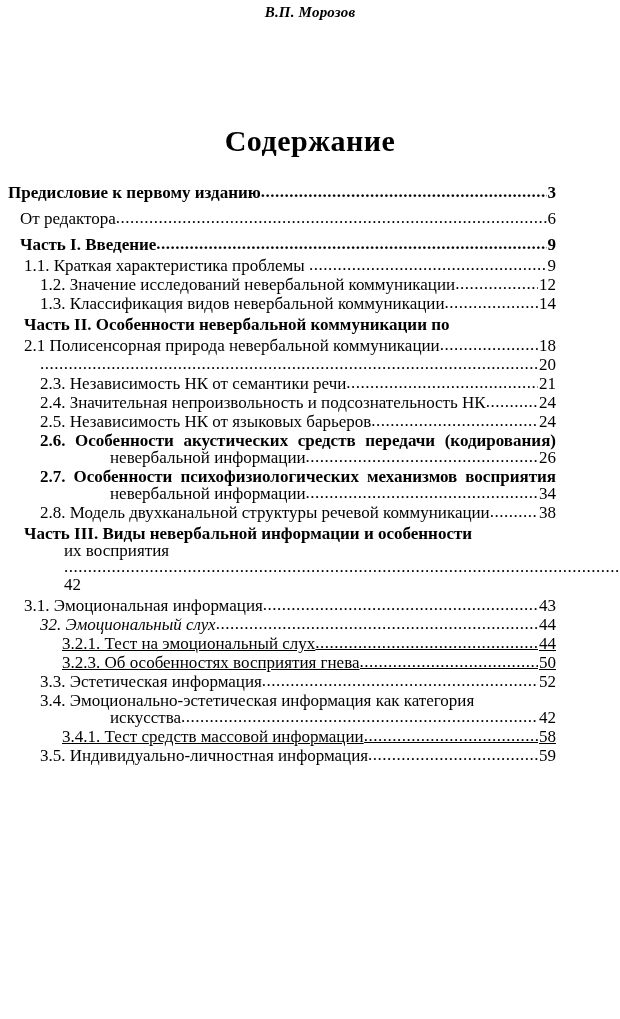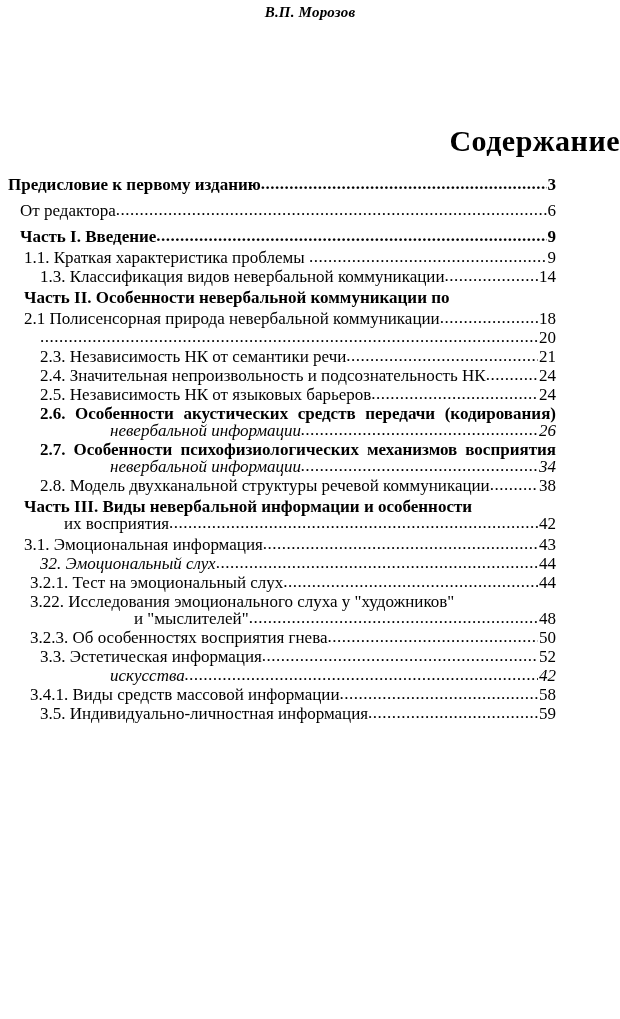--- a/index.html
+++ b/index.html
@@ -35,30 +35,30 @@
     font-size: 15px;
     letter-spacing: 0.2px;
   }
 
   
   .toc-title {
     position: absolute;
     top: 124px;
     left: 0;
     width: 620px;
-    text-align: right;
+    text-align: center;
     font-weight: bold;
     font-size: 30px;
     letter-spacing: 0.5px;
   }
 
   
   .toc-list {
     position: absolute;
-    top: 176px;
+    top: 184px;
     left: 0;
     width: 564px;
   }
 
   .toc-entry {
     position: relative;
     box-sizing: border-box;
     padding-right: 8px;
     font-size: 17px;
     line-height: 1.0;
@@ -106,22 +106,22 @@
   }
   .entry-line.justified .entry-text { white-space: normal; font-weight: bold; }
 
   
   .bold { font-weight: bold; }
   .italic { font-style: italic; text-align: right; }
 
   
   .lvl0 { padding-left: 8px; }
   .lvl1 { padding-left: 40px; }
-  .lvl2 { padding-left: 30px; }
-  .cont1 { padding-left: 70px; font-style: italic; }
+  .lvl2 { padding-left: 62px; text-decoration: underline; }
+  .cont1 { padding-left: 70px; }
   .cont2 { padding-left: 104px; }
   .cont0 { padding-left: 40px; }
   .gap-md { margin-top: 9px; margin-left: 12px; }
   .gap-sm { margin-top: 4px; padding-left: 24px; }
   .gap-xs { margin-top: 2px; }
   .gap-none { margin-top: 0; }
 </style>
 </head>
 <body>
 
@@ -158,20 +158,27 @@
     </div>
 
     <div class="toc-entry lvl1 gap-sm">
       <div class="entry-line">
         <span class="entry-text">1.1. Краткая характеристика проблемы </span>
         <span class="leader"></span>
         <span class="page-num">9</span>
       </div>
     </div>
 
+    <div class="toc-entry lvl1 gap-xs">
+      <div class="entry-line">
+        <span class="entry-text">1.2. Значение исследований невербальной коммуникации</span>
+        <span class="leader"></span>
+        <span class="page-num">12</span>
+      </div>
+    </div>
 
     <div class="toc-entry lvl1 gap-xs">
       <div class="entry-line">
         <span class="entry-text">1.3. Классификация видов невербальной коммуникации</span>
         <span class="leader"></span>
         <span class="page-num">14</span>
       </div>
     </div>
 
     <div class="toc-entry lvl0 bold gap-sm">
@@ -246,21 +253,21 @@
         <span class="entry-text">2.8. Модель двухканальной структуры речевой коммуникации</span>
         <span class="leader"></span>
         <span class="page-num">38</span>
       </div>
     </div>
 
     <div class="toc-entry lvl0 bold gap-sm">
       <div class="entry-line no-leader">
         <span class="entry-text">Часть III. Виды невербальной информации и особенности</span>
       </div>
-      <div class="entry-line cont0" style="font-weight:normal;">
+      <div class="entry-line cont0" style="font-weight:normal;flex-direction:column;">
         <span class="entry-text">их восприятия</span>
         <span class="leader"></span>
         <span class="page-num">42</span>
       </div>
     </div>
 
     <div class="toc-entry lvl1 gap-sm">
       <div class="entry-line">
         <span class="entry-text">3.1. Эмоциональная информация</span>
         <span class="leader"></span>
@@ -277,58 +284,51 @@
     </div>
 
     <div class="toc-entry lvl2 gap-xs">
       <div class="entry-line">
         <span class="entry-text">3.2.1. Тест на эмоциональный слух</span>
         <span class="leader"></span>
         <span class="page-num">44</span>
       </div>
     </div>
 
+
     <div class="toc-entry lvl2 gap-xs">
+      <div class="entry-line">
+        <span class="entry-text">3.2.3. Об особенностях восприятия гнева</span>
+        <span class="leader"></span>
+        <span class="page-num">50</span>
+      </div>
+    </div>
+
+    <div class="toc-entry lvl1 gap-xs">
+      <div class="entry-line">
+        <span class="entry-text">3.3. Эстетическая информация</span>
+        <span class="leader"></span>
+        <span class="page-num">52</span>
+      </div>
+    </div>
+
+    <div class="toc-entry lvl1 gap-xs">
       <div class="entry-line no-leader">
-        <span class="entry-text">3.22. Исследования эмоционального слуха у "художников"</span>
-      </div>
-      <div class="entry-line cont2">
-        <span class="entry-text">и "мыслителей"</span>
-        <span class="leader"></span>
-        <span class="page-num">48</span>
-      </div>
-    </div>
-
-    <div class="toc-entry lvl2 gap-xs">
-      <div class="entry-line">
-        <span class="entry-text">3.2.3. Об особенностях восприятия гнева</span>
-        <span class="leader"></span>
-        <span class="page-num">50</span>
-      </div>
-    </div>
-
-    <div class="toc-entry lvl1 gap-xs">
-      <div class="entry-line">
-        <span class="entry-text">3.3. Эстетическая информация</span>
-        <span class="leader"></span>
-        <span class="page-num">52</span>
-      </div>
-    </div>
-
-    <div class="toc-entry lvl1 gap-xs">
+        <span class="entry-text">3.4. Эмоционально-эстетическая информация как категория</span>
+      </div>
       <div class="entry-line cont1">
         <span class="entry-text">искусства</span>
         <span class="leader"></span>
         <span class="page-num">42</span>
       </div>
     </div>
 
     <div class="toc-entry lvl2 gap-xs">
       <div class="entry-line">
-        <span class="entry-text">3.4.1. Виды средств массовой информации</span>
+        <span class="entry-text">3.4.1. Тест средств массовой информации</span>
         <span class="leader"></span>
         <span class="page-num">58</span>
       </div>
     </div>
 
     <div class="toc-entry lvl1 gap-xs">
       <div class="entry-line">
         <span class="entry-text">3.5. Индивидуально-личностная информация</span>
         <span class="leader"></span>
         <span class="page-num">59</span>

